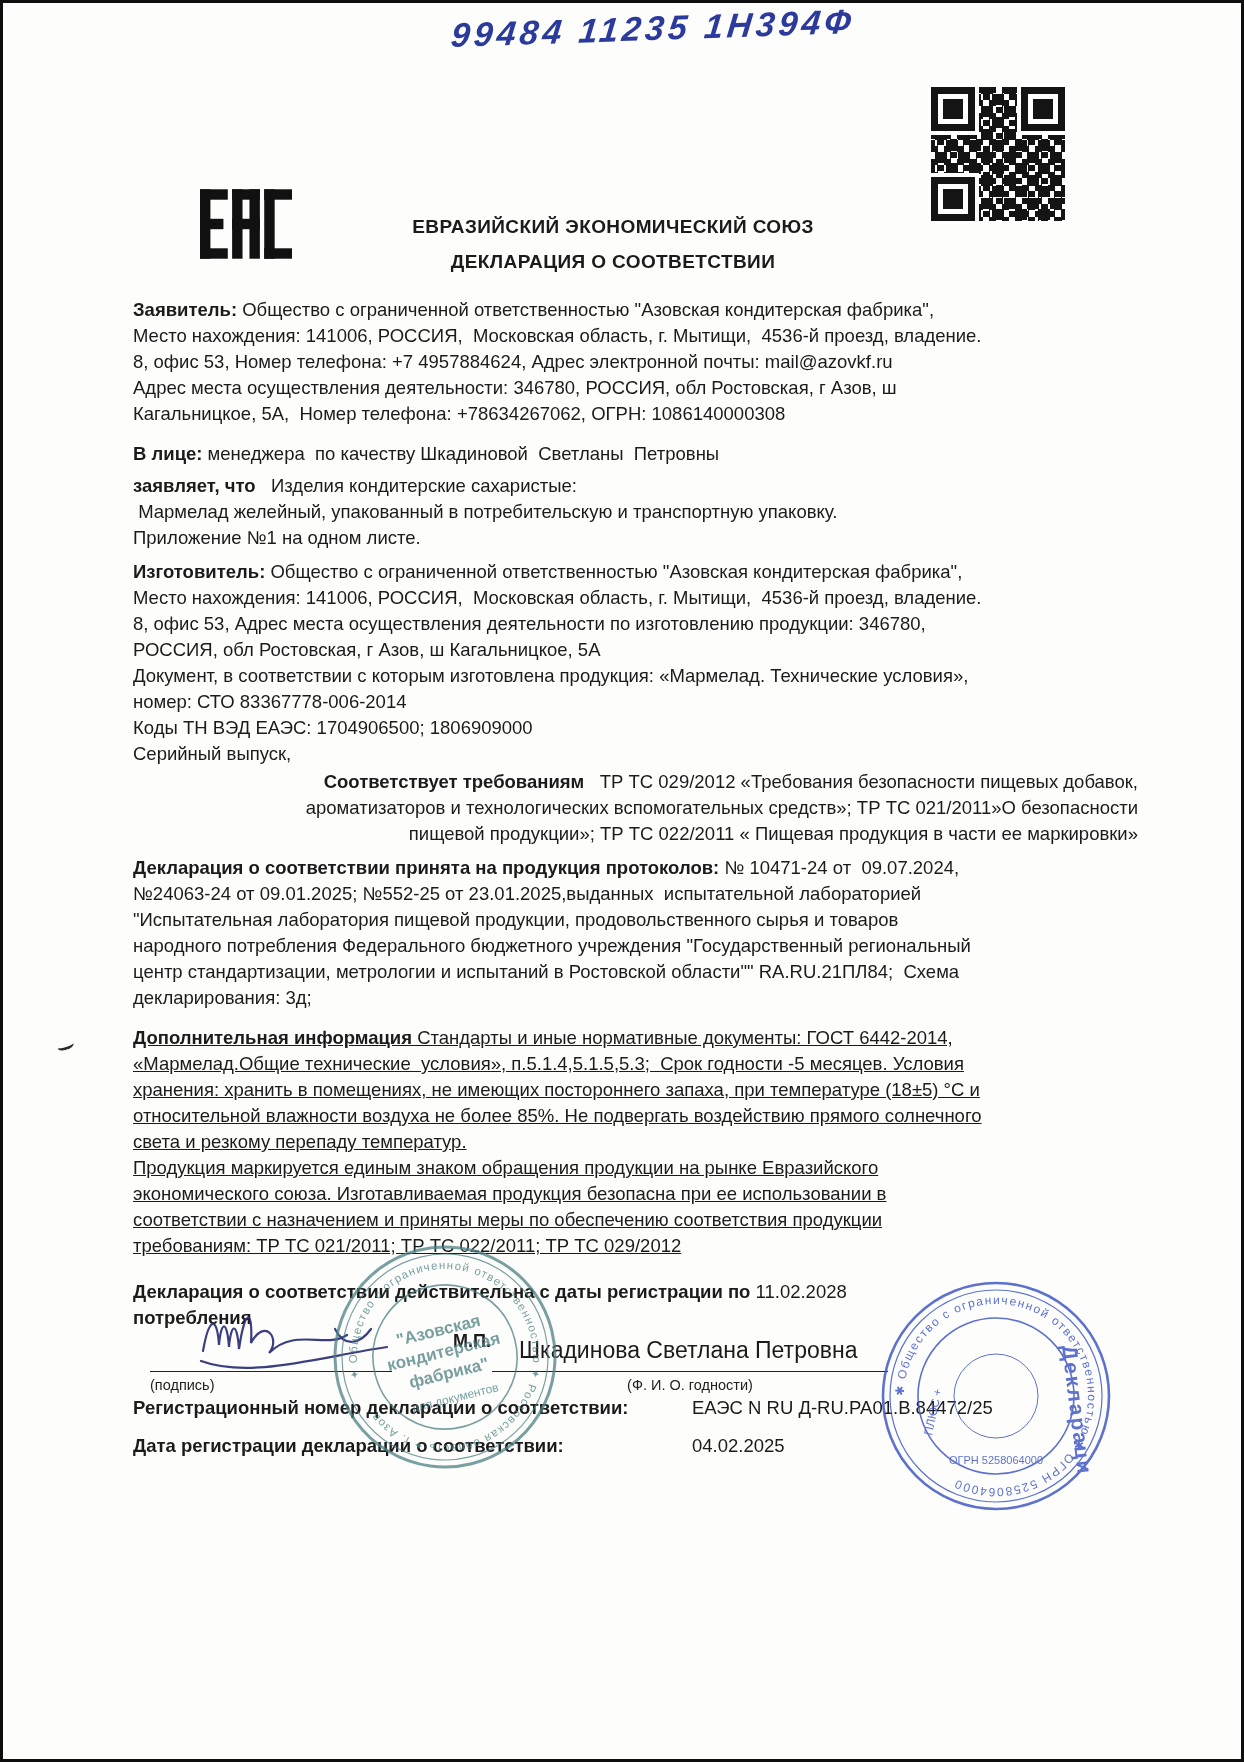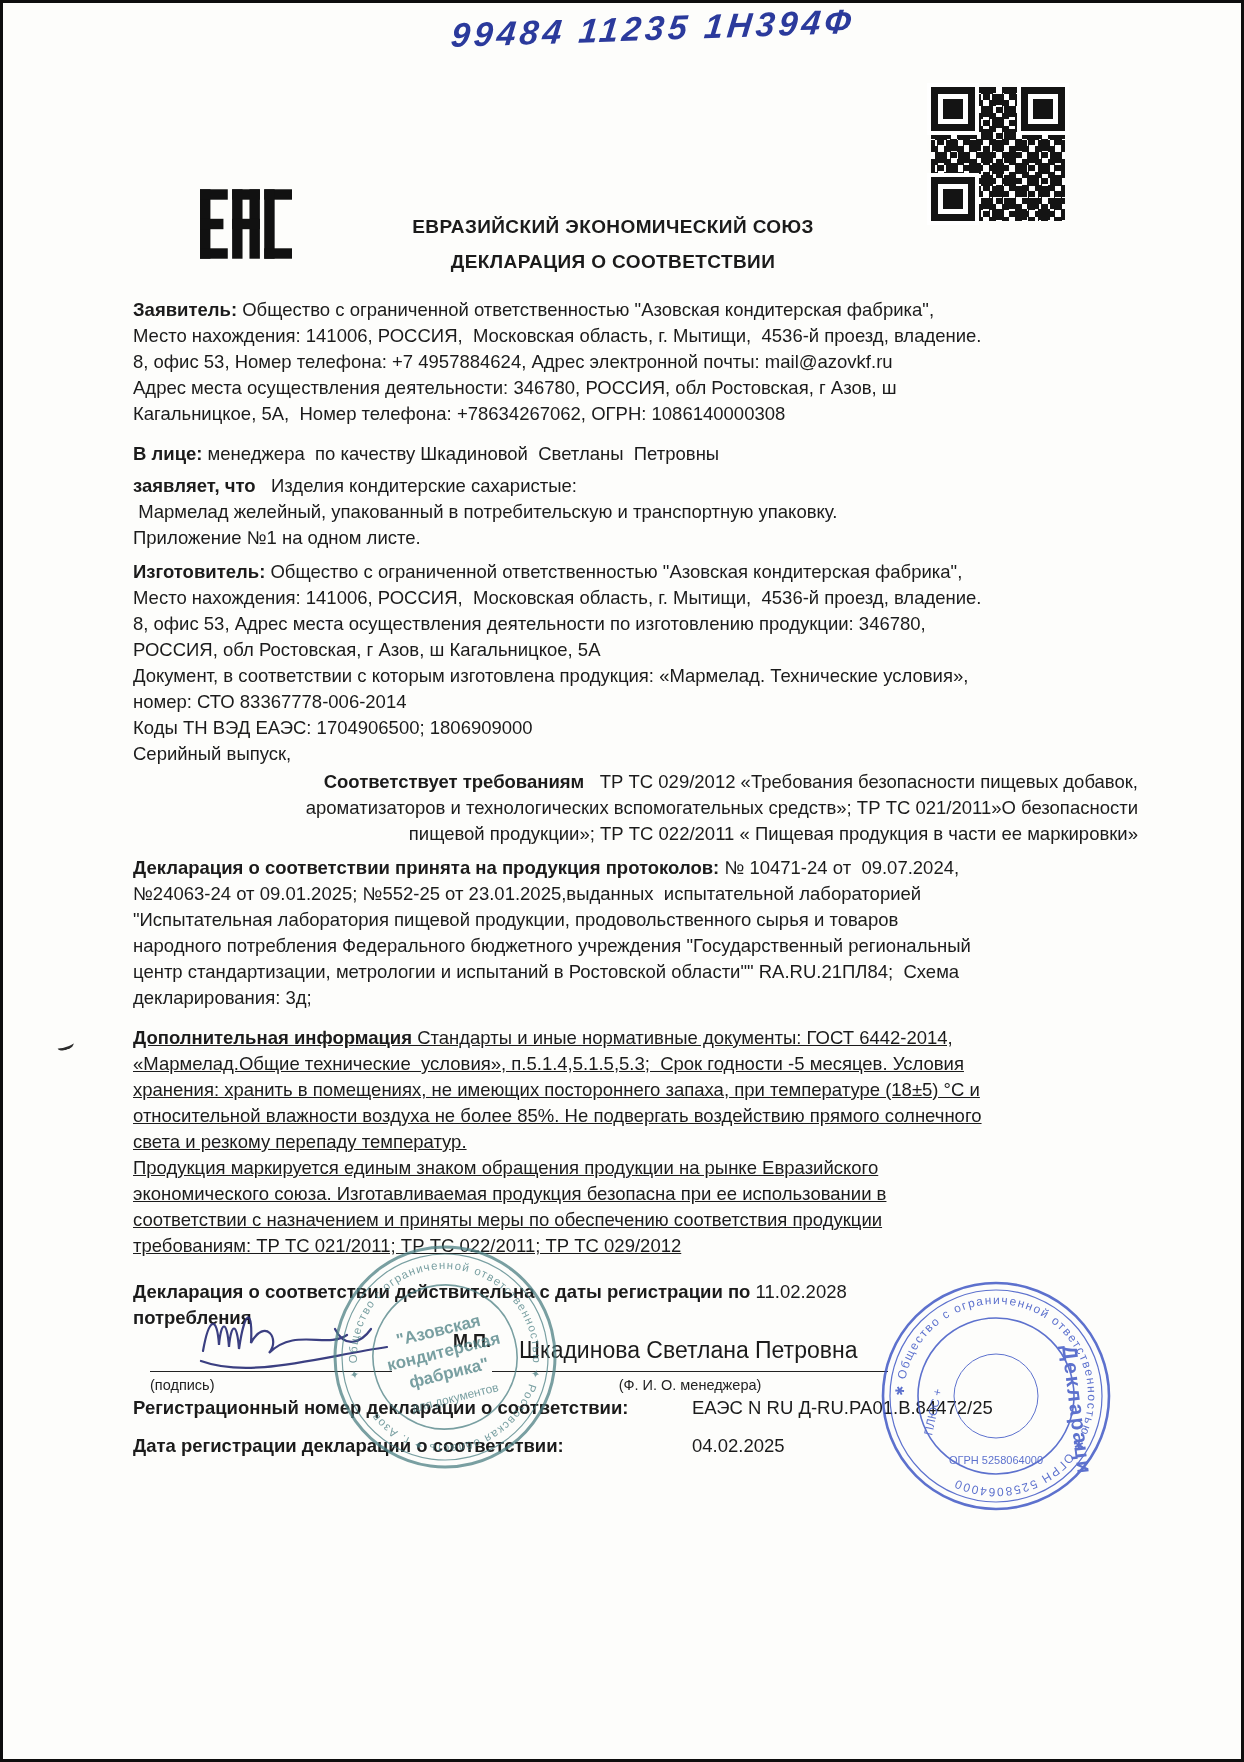--- a/index.html
+++ b/index.html
@@ -144,21 +144,21 @@
       <path d="M6,62 C55,80 125,58 192,48"></path>
       <path d="M140,30 C150,50 166,44 176,30"></path>
     </g>
   </svg>
 
   <div class="sig-line line-sign"></div>
   <div class="caption cap-sign">(подпись)</div>
   <div class="mp">М.П.</div>
   <div class="signer-name">Шкадинова Светлана Петровна</div>
   <div class="sig-line line-name"></div>
-  <div class="caption cap-name">(Ф. И. О. менеджера)</div>
+  <div class="caption cap-name">(Ф. И. О. годности)</div>
 
   <div class="reg-row row-number">
     <b>Регистрационный номер декларации о соответствии:</b>
     <span class="reg-val">ЕАЭС N RU Д-RU.РА01.В.84472/25</span>
   </div>
   <div class="reg-row row-date">
     <b>Дата регистрации декларации о соответствии:</b>
     <span class="reg-val">04.02.2025</span>
   </div>
 

